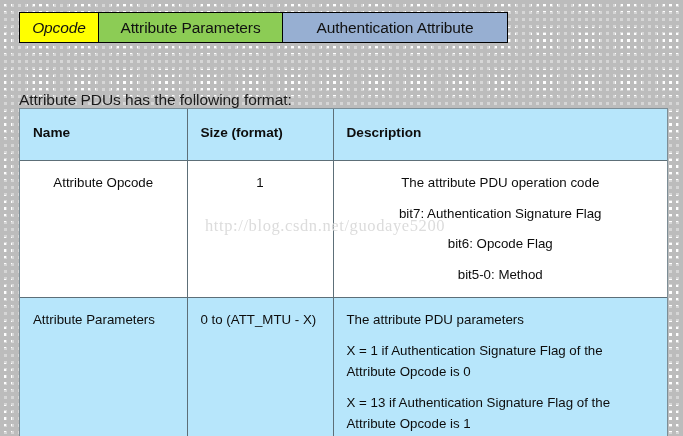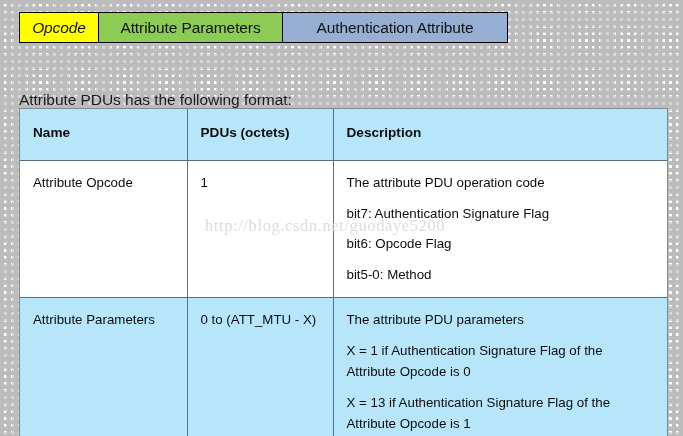--- a/index.html
+++ b/index.html
@@ -179,21 +179,21 @@
     padding-top: 13px;
     padding-bottom: 16px;
   }
   tr.row-white td { background: #ffffff; }
   tr.row-blue  td { background: #b7e6fb; }
 
   .cell-line { display: block; }
   .cell-line + .cell-line { margin-top: 9px; }
 
   
-  tr#row-opcode td     { height: 110px; }
+  tr#row-opcode td     { height: 110px; text-align: center; }
   tr#row-params td     { height: 110px; }
 
   
   #watermark {
     position: absolute;
     left: 183px;
     top: 216px;
     font-family: "Liberation Serif", serif;
     font-size: 16.5px;
     color: #dcdcdc;
@@ -227,21 +227,21 @@
   <div id="pdu-table-wrap">
     <table id="pdu-table">
       <colgroup>
         <col class="c-name">
         <col class="c-size">
         <col class="c-desc">
       </colgroup>
       <thead>
         <tr>
           <th>Name</th>
-          <th>PDUs (octets)</th>
+          <th>Size (format)</th>
           <th>Description</th>
         </tr>
       </thead>
       <tbody>
 
         <tr class="row-white" id="row-opcode">
           <td>Attribute Opcode</td>
           <td>1</td>
           <td>
             <span class="cell-line">The attribute PDU operation code</span>

